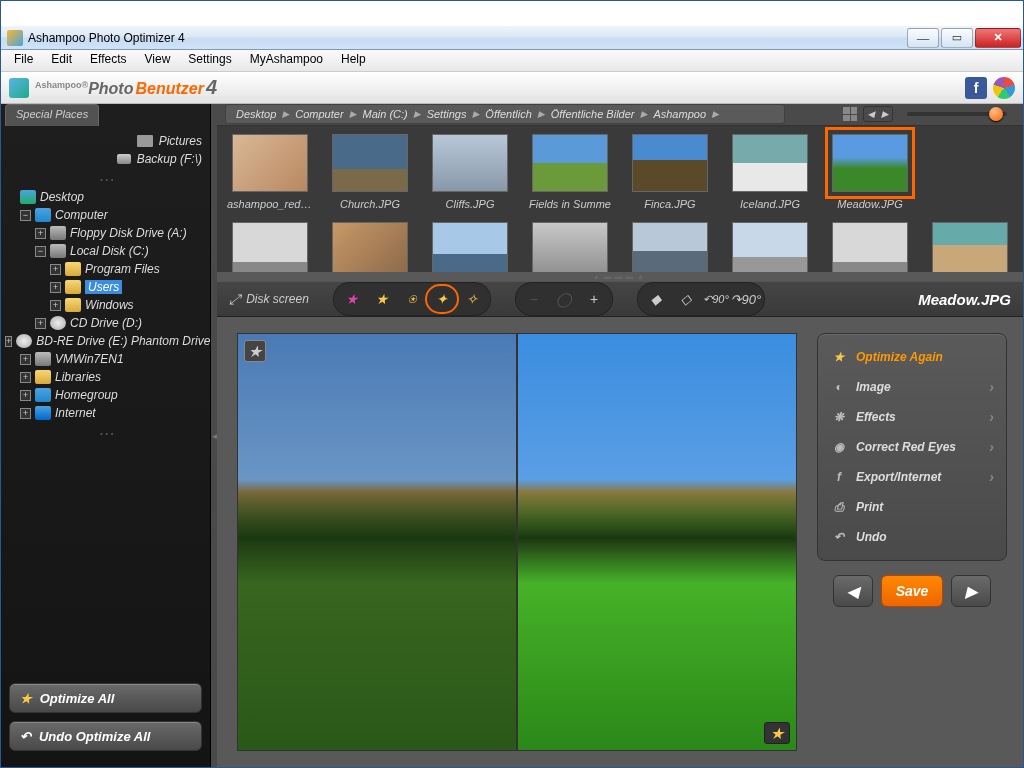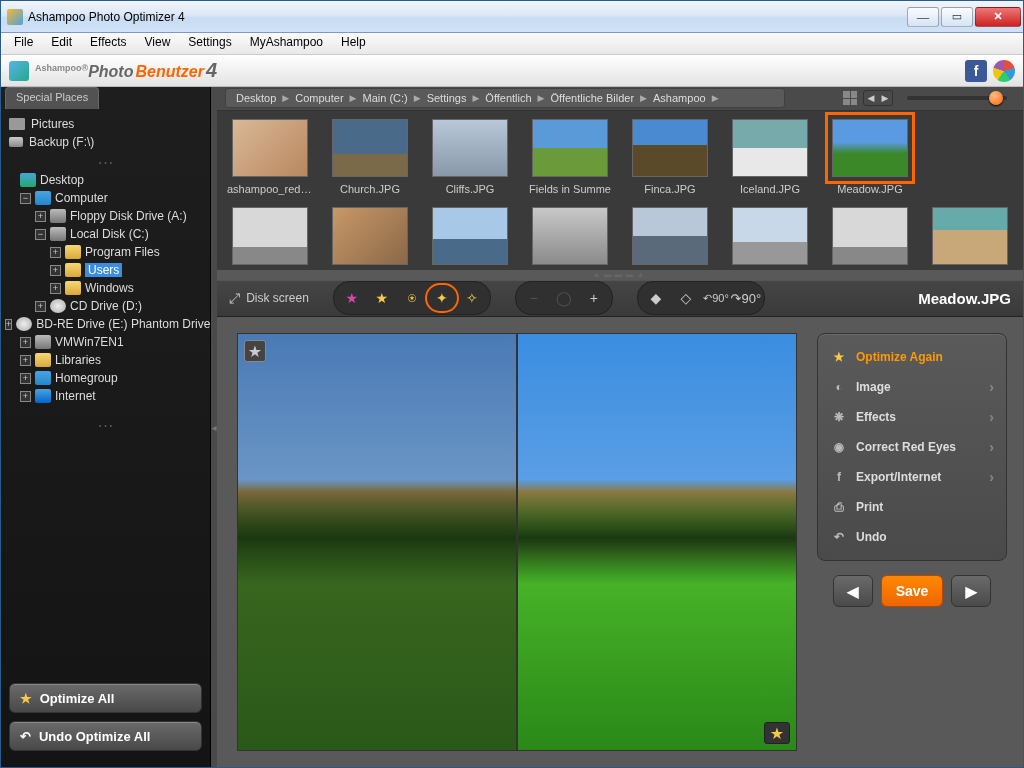--- a/index.html
+++ b/index.html
@@ -1,20 +1,20 @@
 <!DOCTYPE html>
 <html><head>
 <meta charset="utf-8">
 <style>
 * { margin:0; padding:0; box-sizing:border-box; font-family:"Segoe UI",Tahoma,sans-serif; }
 body { width:1024px; height:768px; overflow:hidden; background:#000; }
 
 
 .window { width:1024px; height:768px; background:#fff; border:1px solid #2a5a8a; display:flex; flex-direction:column; }
-.titlebar { height:32px; background:linear-gradient(to bottom,#f0f5fb 0%,#dce8f6 45%,#c8dcf2 55%,#cfe2f7 100%); display:flex; align-items:center; padding:0 2px 0 6px; border-bottom:1px solid #7a9ac4; }
+.titlebar { height:24px; background:linear-gradient(to bottom,#f0f5fb 0%,#dce8f6 45%,#c8dcf2 55%,#cfe2f7 100%); display:flex; align-items:center; padding:0 2px 0 6px; border-bottom:1px solid #7a9ac4;margin-top:25px; }
 .titlebar-icon { width:16px; height:16px; background:linear-gradient(135deg,#f7b733,#4aa3df); border-radius:2px; margin-right:5px; }
 .titlebar-title { font-size:12px; color:#000; flex:1; }
 .titlebar-buttons { display:flex; }
 .win-btn { width:32px; height:20px; margin-left:2px; border:1px solid rgba(0,0,0,.3); border-radius:3px; display:flex; align-items:center; justify-content:center; font-size:11px; color:#333; background:linear-gradient(to bottom,#fafcff,#d5e4f6); cursor:pointer; }
 .win-btn.close { background:linear-gradient(to bottom,#e77,#c22); color:#fff; width:46px; }
 .win-btn.close::before { content:"✕"; font-weight:bold; }
 .win-btn.min::before { content:"__"; position:relative; top:-4px; }
 .win-btn.max::before { content:"▭"; }
 
 .menubar { height:22px; background:linear-gradient(to bottom,#fbfbfb,#e8e8e8); border-bottom:1px solid #ccc; display:flex; align-items:flex-start; padding:0 4px; font-size:12px; color:#000; }
@@ -25,28 +25,28 @@
 .brand-text { font-size:16px; font-weight:bold; display:flex; align-items:baseline; }
 .brand-text .b1 { color:#666; font-style:italic; }
 .brand-text .b2 { color:#f60; font-style:italic; margin-left:2px; }
 .brand-text .b3 { color:#666; font-size:20px; font-style:italic; margin-left:2px; }
 .brand-sub { font-size:9px; color:#888; position:relative; top:-6px; }
 .brand-spacer { flex:1; }
 .brand-social { width:22px; height:22px; margin-left:6px; border-radius:3px; cursor:pointer; }
 .fb { background:#3b5998; color:#fff; font-weight:bold; display:flex; align-items:center; justify-content:center; font-size:14px; }
 .picasa { background:conic-gradient(#e74c3c 0 72deg,#3498db 72deg 144deg,#2ecc71 144deg 216deg,#f1c40f 216deg 288deg,#9b59b6 288deg 360deg); border-radius:50%; }
 
-.body { flex:1; display:flex; background:#ef4444; overflow:hidden; }
+.body { flex:1; display:flex; background:#ef4444; overflow:hidden;font-style:italic; }
 
 
 .sidebar { width:210px; background:linear-gradient(to bottom,#1e1e1e,#141414); display:flex; flex-direction:column; border-right:1px solid #000; }
 .sp-tab { height:22px; display:flex; }
 .sp-tab-inner { background:#525252; color:#ccc; font-size:11px; padding:3px 10px; border-radius:4px 4px 0 0; margin-left:4px; border:1px solid #666; border-bottom:none; }
 .sp-body { padding:6px 8px; font-size:12px; color:#ddd; }
-.sp-item { display:flex; align-items:center; padding:2px 0; cursor:pointer; }
+.sp-item { display:flex; align-items:center; padding:2px 0; cursor:pointer;justify-content:flex-end; }
 .sp-item .pi { width:16px; height:12px; background:#999; border-radius:1px; margin-right:6px; }
 .sp-item .di { width:14px; height:10px; background:linear-gradient(#ccc,#888); border-radius:2px; margin-right:6px; }
 
 .tree { flex:1; overflow:auto; font-size:12px; color:#ddd; padding:4px 0; }
 .tree-row { display:flex; align-items:center; height:18px; padding-left:4px; cursor:pointer; white-space:nowrap; }
 .tree-row.sel .tree-label { background:#3a8de0; color:#fff; padding:0 3px; }
 .tree-toggle { width:11px; height:11px; border:1px solid #888; background:#333; color:#ccc; font-size:9px; line-height:9px; text-align:center; margin-right:4px; }
 .tree-spacer { width:15px; display:inline-block; }
 .tree-icon { width:16px; height:14px; margin-right:4px; background:#666; border-radius:2px; flex-shrink:0; }
 .ti-desktop { background:linear-gradient(#4aa3df,#2a6); }

